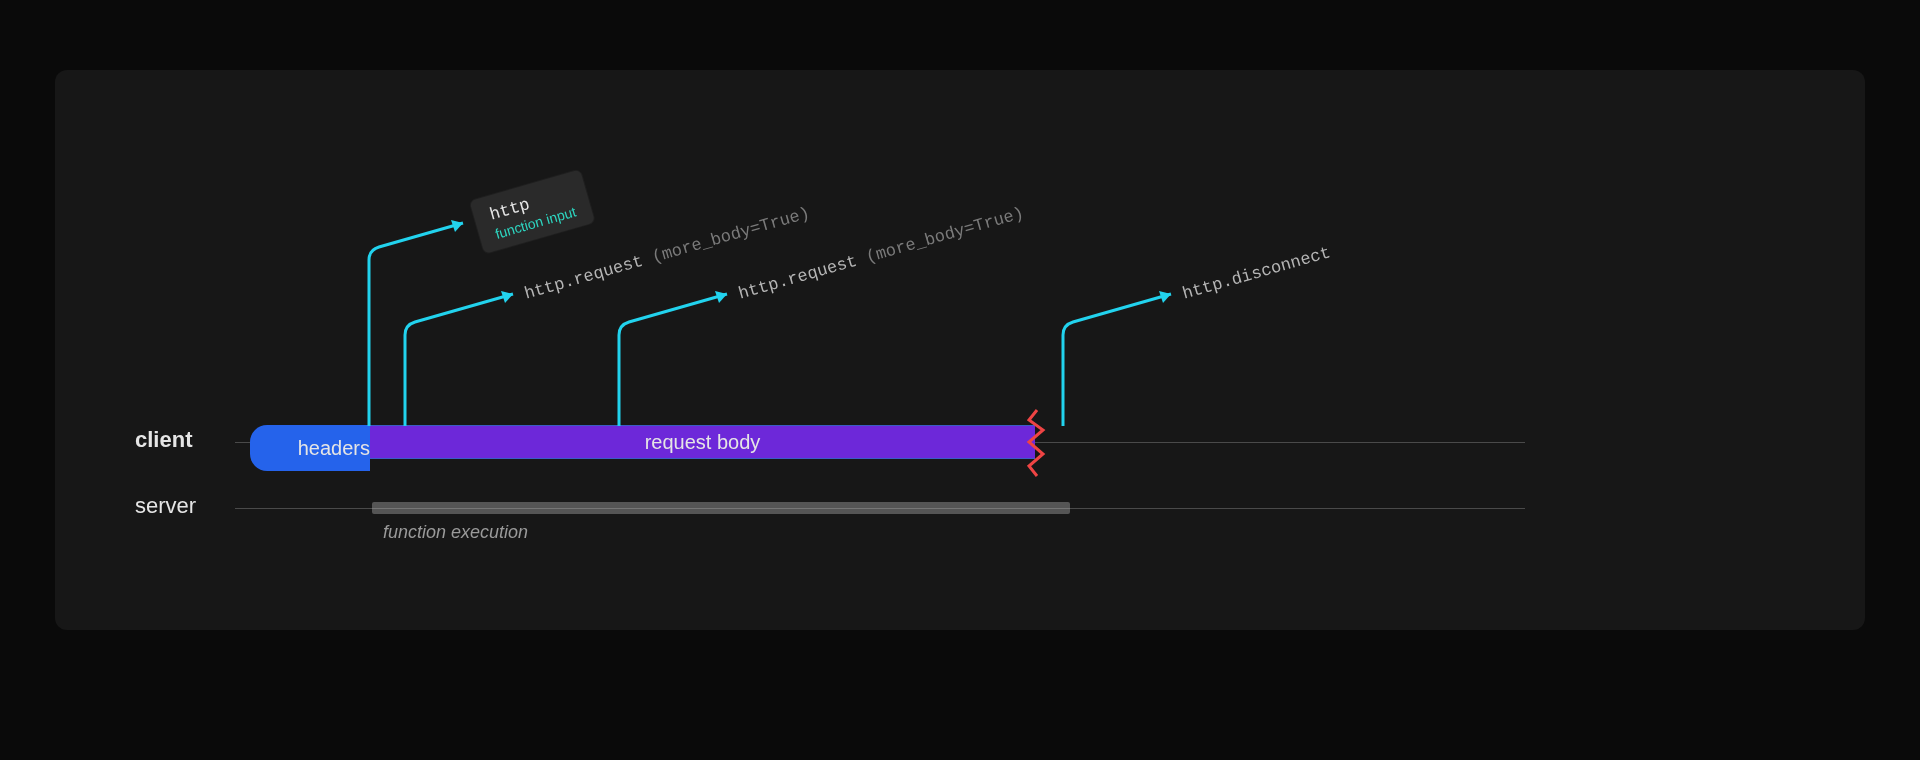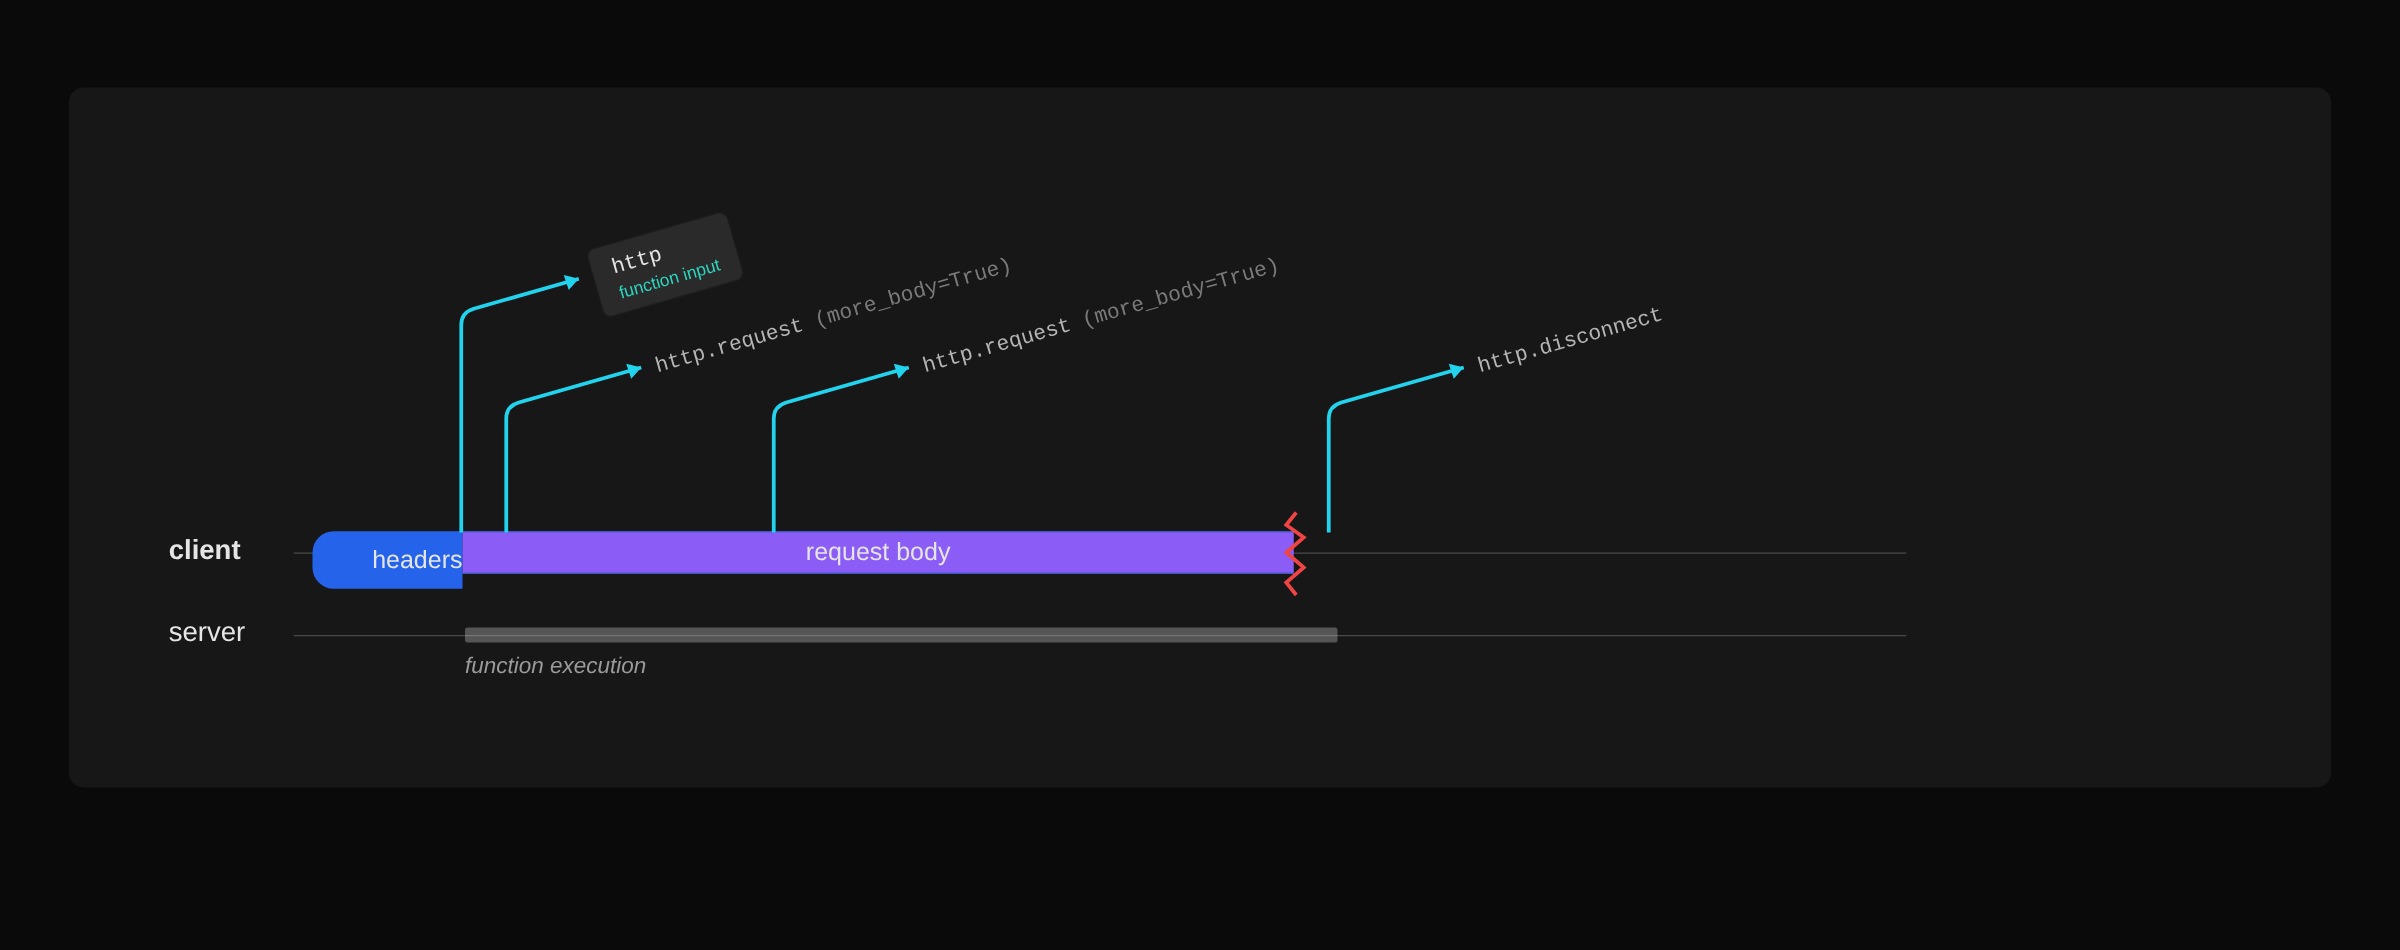--- a/index.html
+++ b/index.html
@@ -49,21 +49,21 @@
     height: 46px;
     border-radius: 17px 0 0 17px;
     display: flex;
     align-items: center;
     justify-content: flex-end;
     color: #e5e5e5;
     font-size: 20px;
   }
   .body-pill {
     position: absolute;
-    background: #8b5cf6;
+    background: #6d28d9;
     height: 34px;
     display: flex;
     align-items: center;
     justify-content: center;
     color: #e5e5e5;
     font-size: 20px;
     border-top: 1px solid #3a5cc5;
     border-bottom: 1px solid #3a5cc5;
   }
   .exec-bar {
@@ -136,21 +136,21 @@
     </div>
 
     <svg class="zigzag" style="left:930px; top:298px;" width="24" height="72">
       <polyline points="12,2 4,12 18,22 4,34 18,46 4,58 12,68"></polyline>
     </svg>
 
     <div class="row-label" style="left:40px; top:383px;">server</div>
     <div class="hline" style="left:140px; width:1290px; top:398px;"></div>
 
     <div class="exec-bar" style="left:277px; width:698px; top:392px;"></div>
-    <div class="exec-label" style="left:277px; top:412px;">function execution</div>
+    <div class="exec-label" style="left:288px; top:412px;">function execution</div>
 
     <svg class="arrow" style="left:270px; top:100px;" width="120" height="220">
       <path d="M 4 216 L 4 50 Q 4 40 14 37 L 98 13"></path>
       <polygon points="98,13 86,10 90,22" fill="#22d3ee" stroke="none"></polygon>
     </svg>
     <div class="http-box" style="left:382px; top:90px; transform: rotate(-16deg);">
       <div class="l1">http</div>
       <div class="l2">function input</div>
     </div>
 

